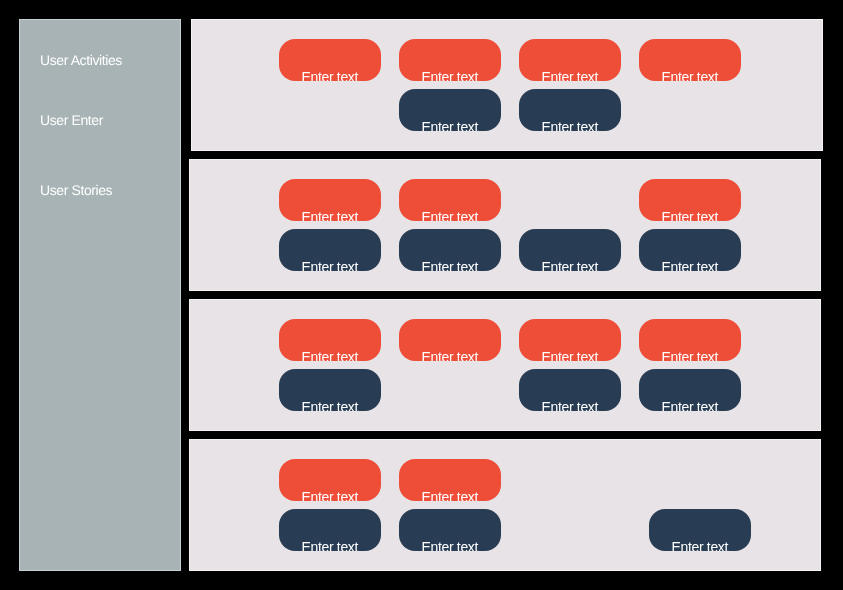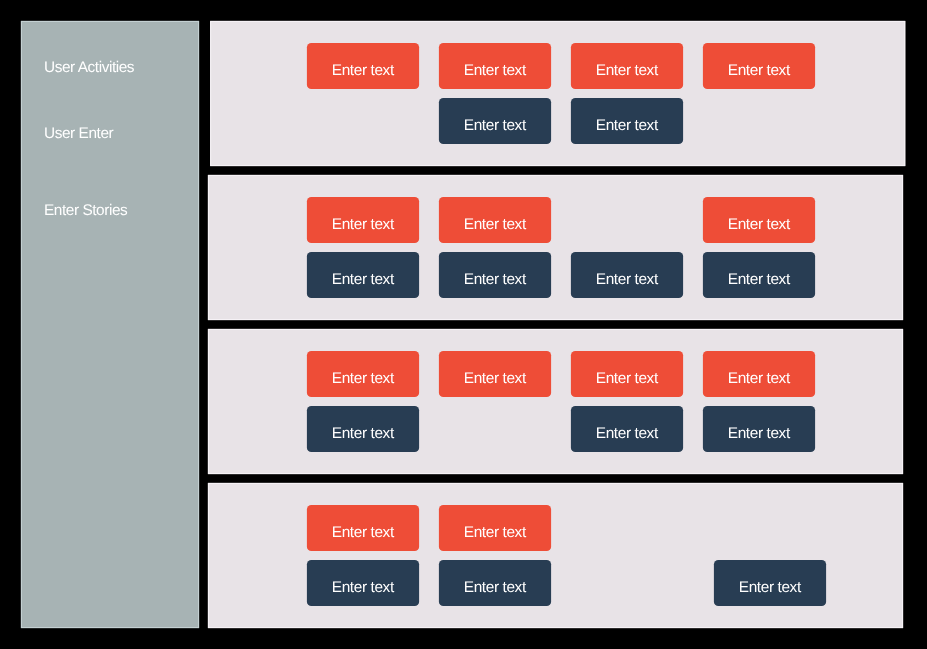--- a/index.html
+++ b/index.html
@@ -62,27 +62,27 @@
   #panel-2 { top: 159px; }
   #panel-3 { top: 299px; }
   #panel-4 { top: 439px; }
 
   
   .btn {
     position: absolute;
     width: 102px;
     height: 42px;
     border: 0;
-    border-radius: 4px;
+    border-radius: 16px;
     color: #ffffff;
     font-family: "Liberation Sans", sans-serif;
     font-size: 14px;
     line-height: 44px;
     text-align: center;
-    padding: 2px;
+    padding: 16px;
     margin: 0;
     cursor: pointer;
     box-sizing: border-box;
     letter-spacing: -0.35px;
     text-indent: -0.35px;
     white-space: nowrap;
     overflow: hidden;
   }
   .btn.red  { background: #ee4d37; }
   .btn.navy { background: #283d53; }
@@ -101,21 +101,21 @@
   #panel-1 .c4 { left: 447px; }
 </style>
 </head>
 <body>
 
 <div id="root">
 
   <nav id="sidebar">
     <div class="nav-item n1">User Activities</div>
     <div class="nav-item n2">User Enter</div>
-    <div class="nav-item n3">Enter Stories</div>
+    <div class="nav-item n3">User Stories</div>
   </nav>
 
   <section class="panel" id="panel-1">
     <button class="btn red r1 c1">Enter text</button>
     <button class="btn red r1 c2">Enter text</button>
     <button class="btn red r1 c3">Enter text</button>
     <button class="btn red r1 c4">Enter text</button>
     <button class="btn navy r2 c2">Enter text</button>
     <button class="btn navy r2 c3">Enter text</button>
   </section>

